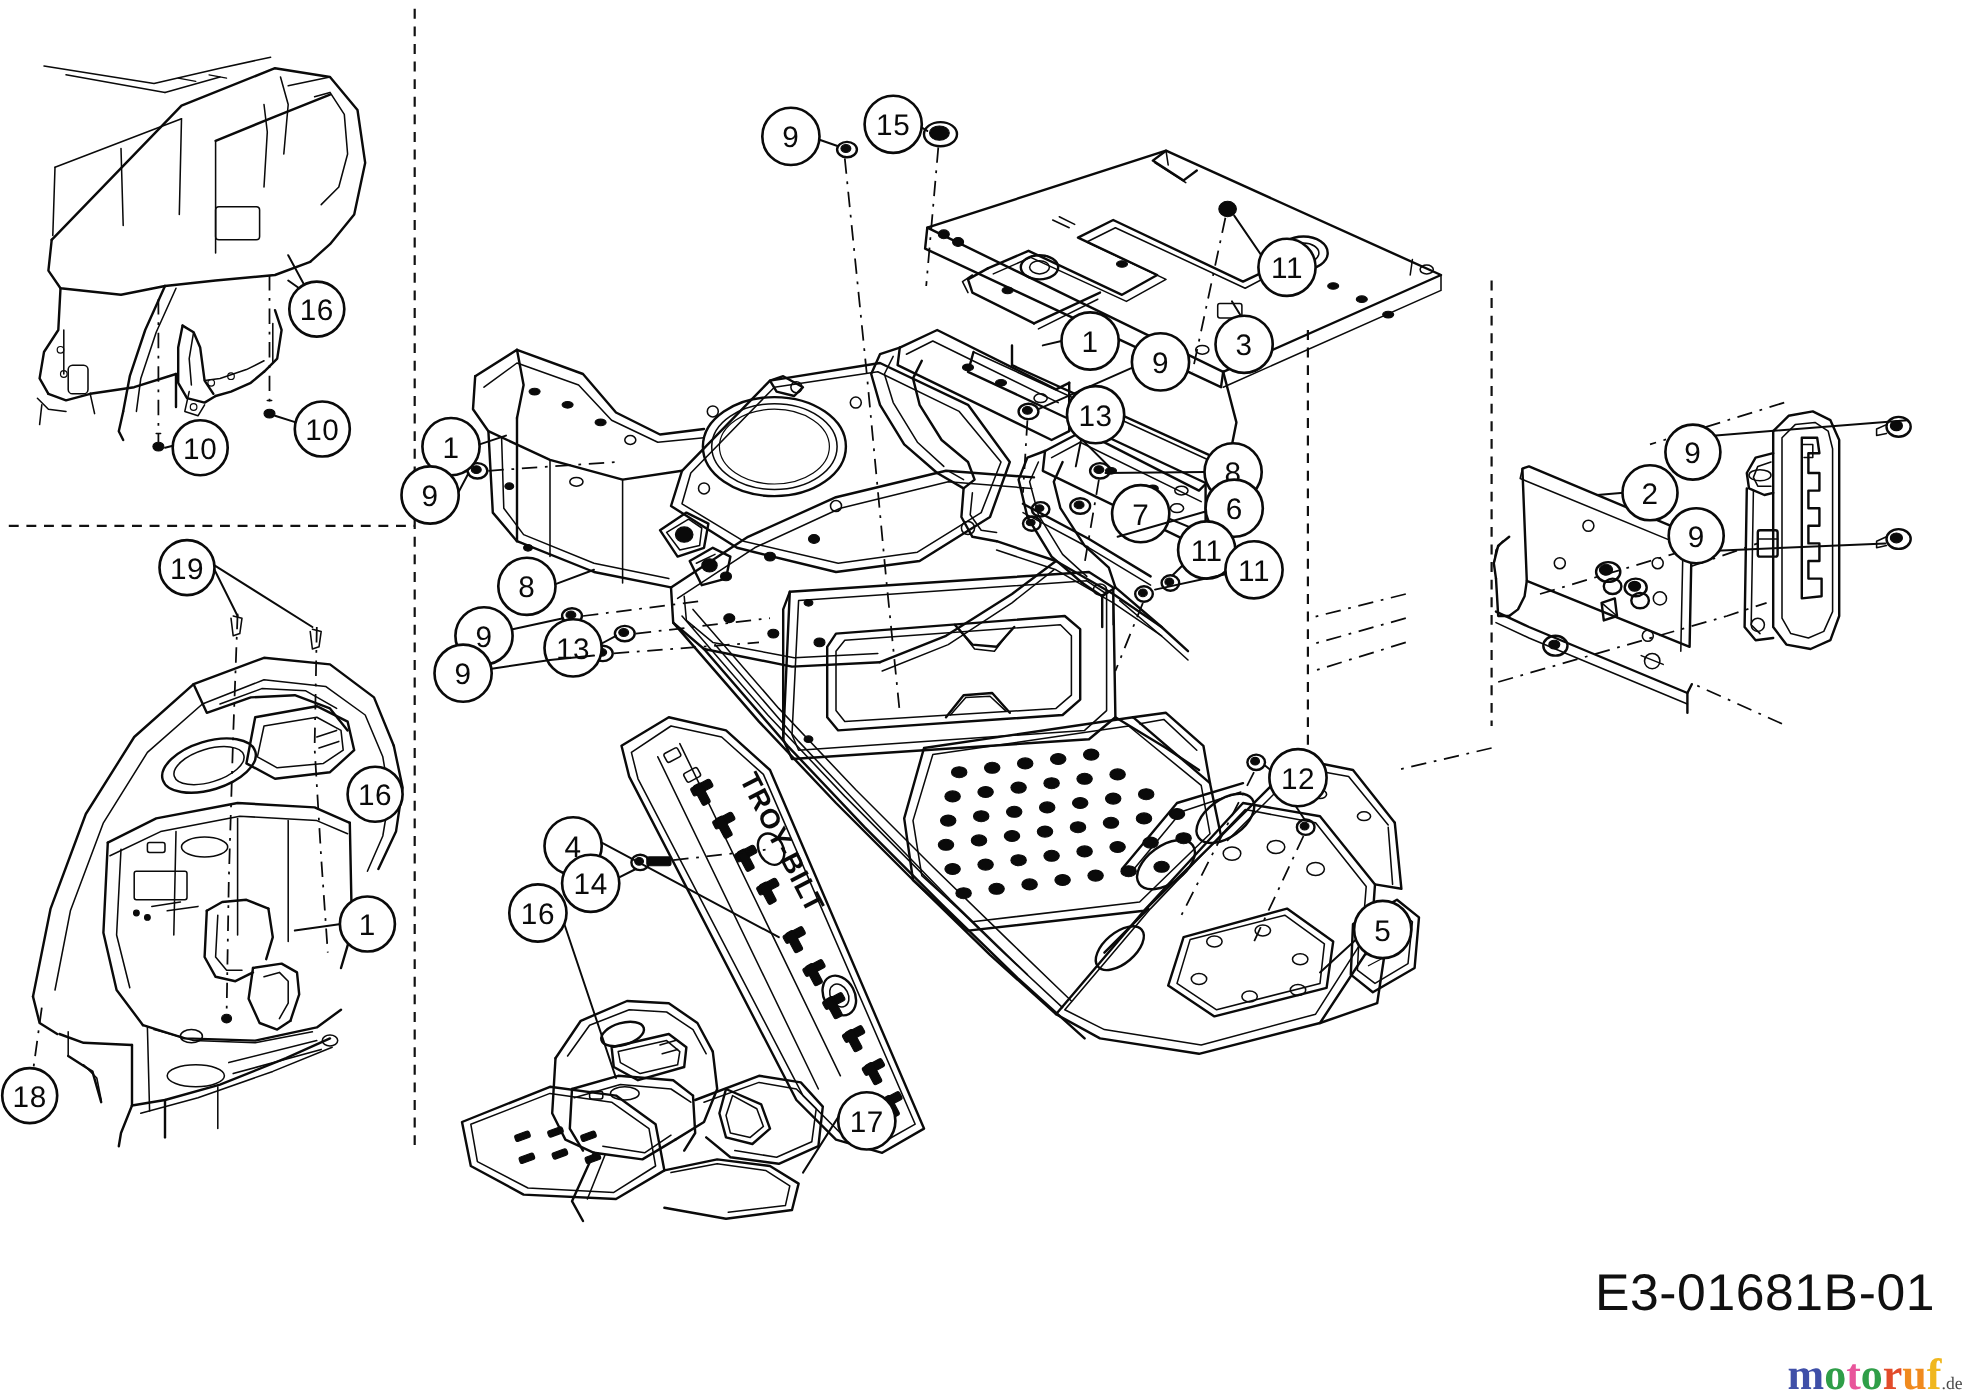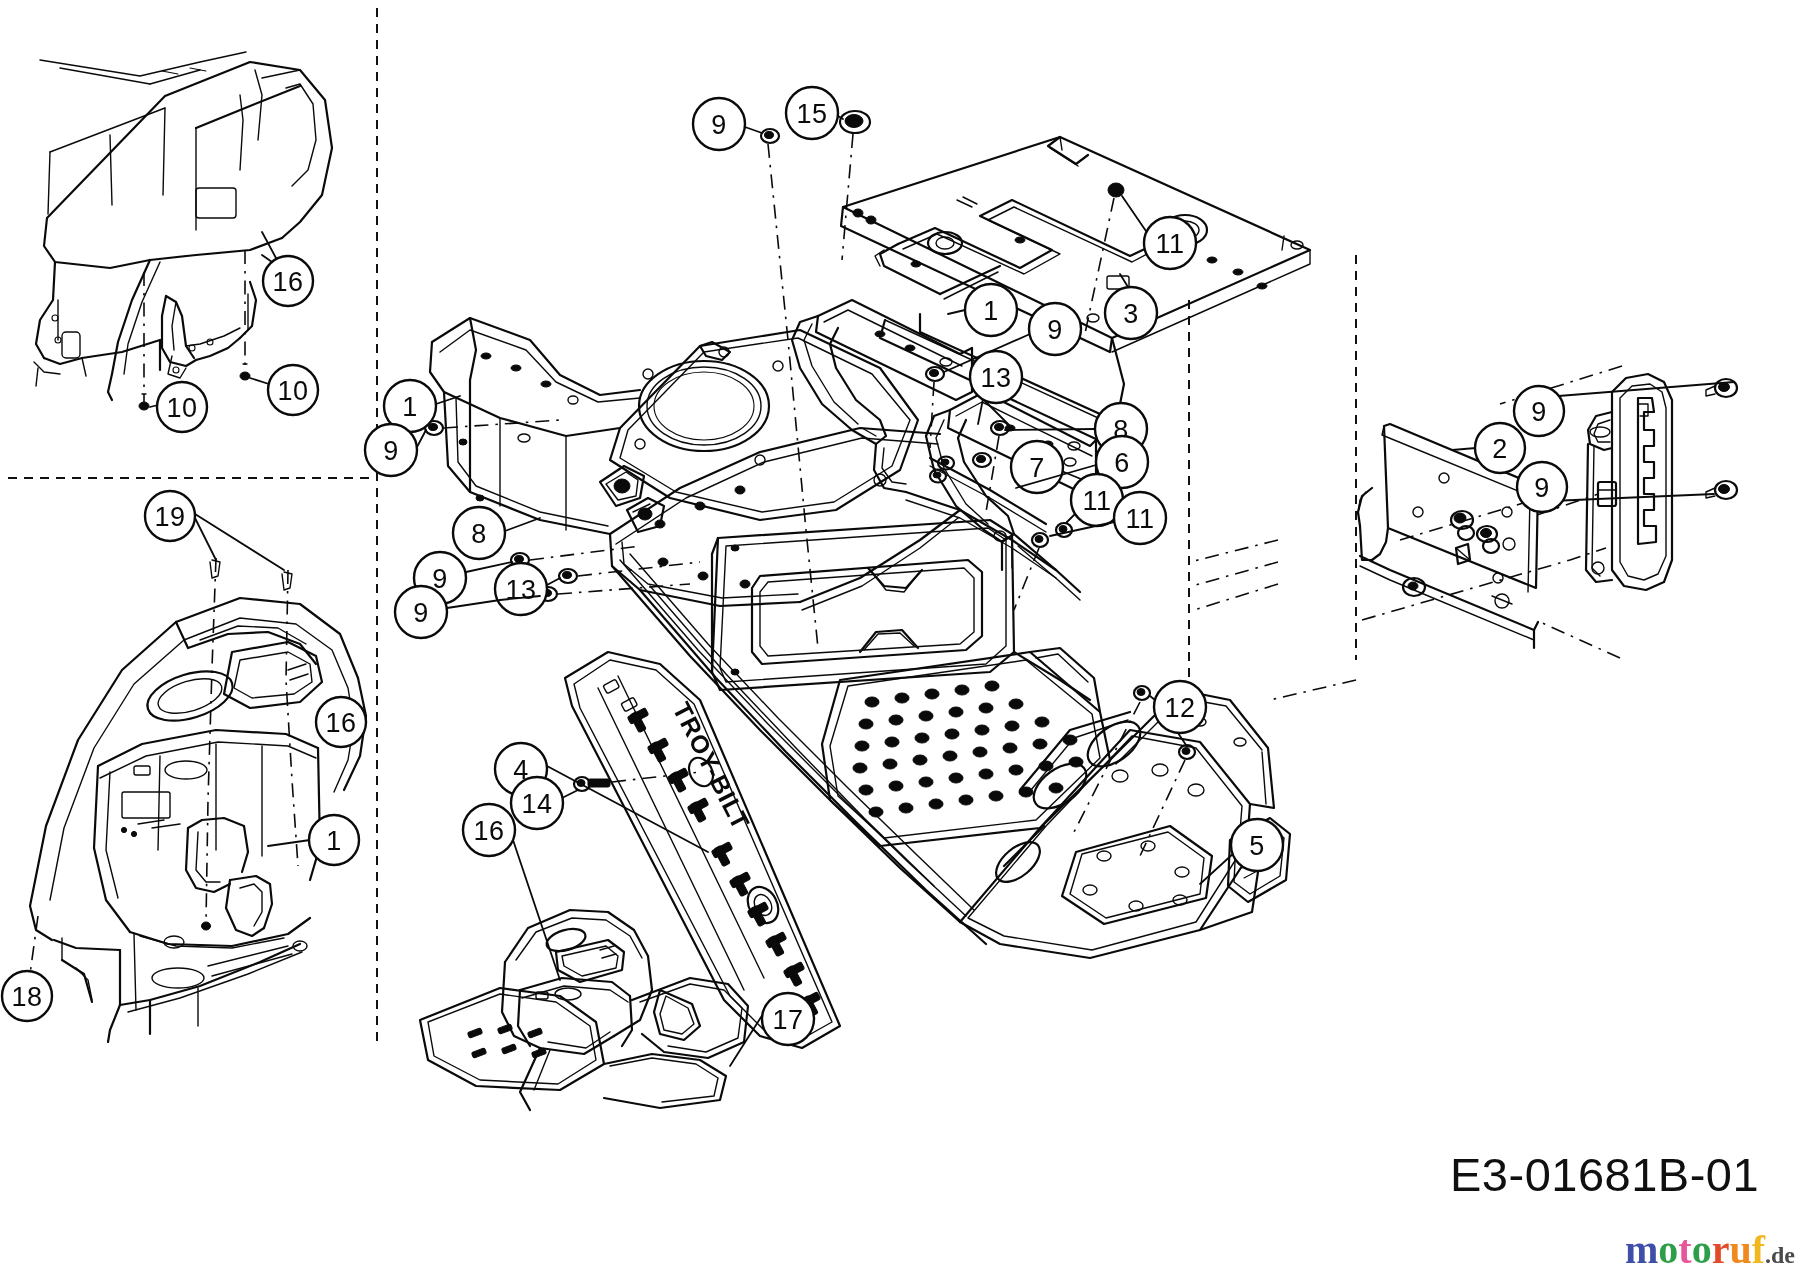--- a/index.html
+++ b/index.html
@@ -28,21 +28,21 @@
     position:absolute;
     font-family:"Liberation Sans", sans-serif;
     font-size:47px;color:#101010;letter-spacing:0.5px;white-space:nowrap;
   }
   .wm{
     position:absolute;
     font-family:"Liberation Serif", serif;
     font-size:40px;font-weight:700;white-space:nowrap;line-height:1;
   }
   .wm span{display:inline-block;}
-  .wm .sfx{font-size:24px;font-weight:700;color:#4a4a4a;}
+  .wm .sfx{font-size:16px;font-weight:400;color:#4a4a4a;}
   .brandtxt{
     font-family:"Liberation Sans", sans-serif;
     font-size:25px;font-weight:700;fill:#0a0a0a;letter-spacing:1px;
   }
 </style>
 </head>
 <body>
 
 <div id="sheet">
 

